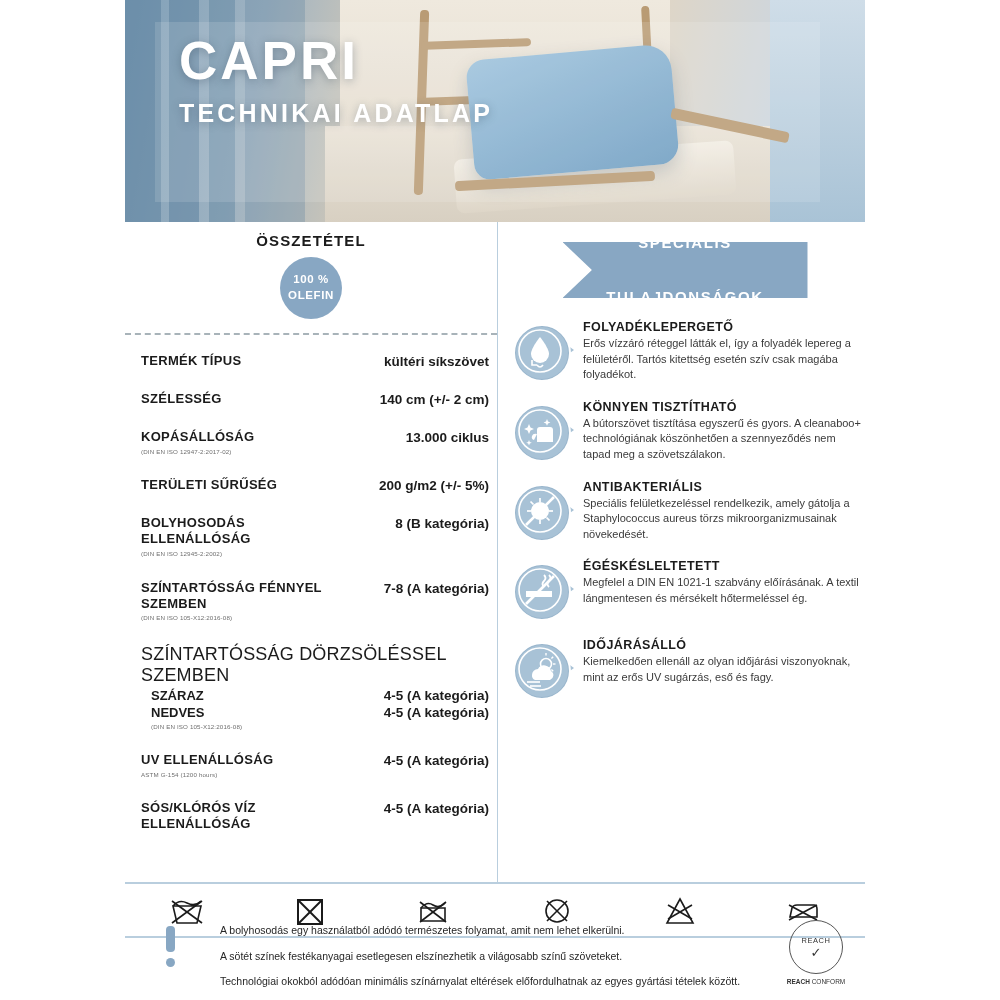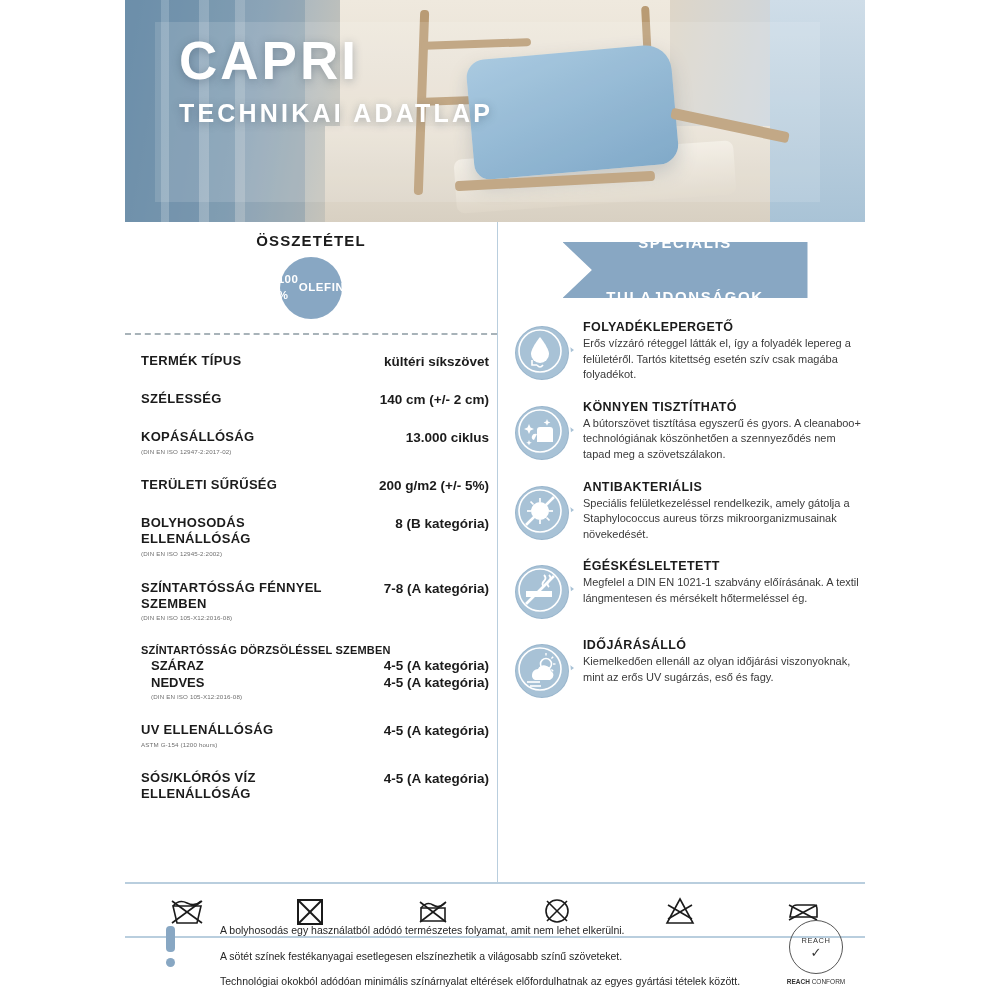--- a/index.html
+++ b/index.html
@@ -56,36 +56,36 @@
 
   
   .left{position:absolute;left:125px;top:222px;width:372px;}
   .comp-title{
     text-align:center;font-size:15px;font-weight:700;letter-spacing:1.1px;color:#1b1b1b;
     padding-top:10px;
   }
   .comp-badge{
     margin:8px auto 0;width:62px;height:62px;border-radius:50%;
     background:#88a7c3;color:#fff;
-    display:flex;flex-direction:row;align-items:center;justify-content:center;
+    display:flex;flex-direction:column;align-items:center;justify-content:center;
     font-size:11.5px;font-weight:700;letter-spacing:.6px;line-height:1.35;
   }
   .dashed{
     margin:14px 0 0 0;height:0;border-top:2px dashed #9aa6ad;opacity:.85;
   }
   .spec-list{margin-top:18px;}
   .spec-row{
     display:flex;align-items:flex-start;justify-content:space-between;
     padding:0 8px 0 16px;margin-bottom:22px;
   }
   .spec-label{font-size:13px;font-weight:700;letter-spacing:.3px;line-height:1.22;max-width:225px;}
   .spec-std{display:block;font-size:6.2px;font-weight:400;letter-spacing:.15px;color:#6f6f6f;margin-top:3px;}
   .spec-value{font-size:13.5px;font-weight:700;text-align:right;white-space:nowrap;padding-top:1px;}
   .spec-row.wide{display:block;}
-  .spec-row.wide .wide-title{font-size:11px;font-weight:700;letter-spacing:.2px;}
+  .spec-row.wide .wide-title{font-size:18px;font-weight:400;letter-spacing:.2px;}
   .subrow{display:flex;justify-content:space-between;padding-left:10px;margin-top:2px;}
   .subrow .k{font-size:13px;font-weight:700;}
   .subrow .v{font-size:13.5px;font-weight:700;}
 
   
   .right{position:absolute;left:505px;top:222px;width:360px;}
   .ribbon{
     position:relative;margin:20px auto 0;width:245px;height:56px;
     background:#88a7c3;color:#fff;
     display:flex;flex-direction:column;align-items:center;justify-content:center;

